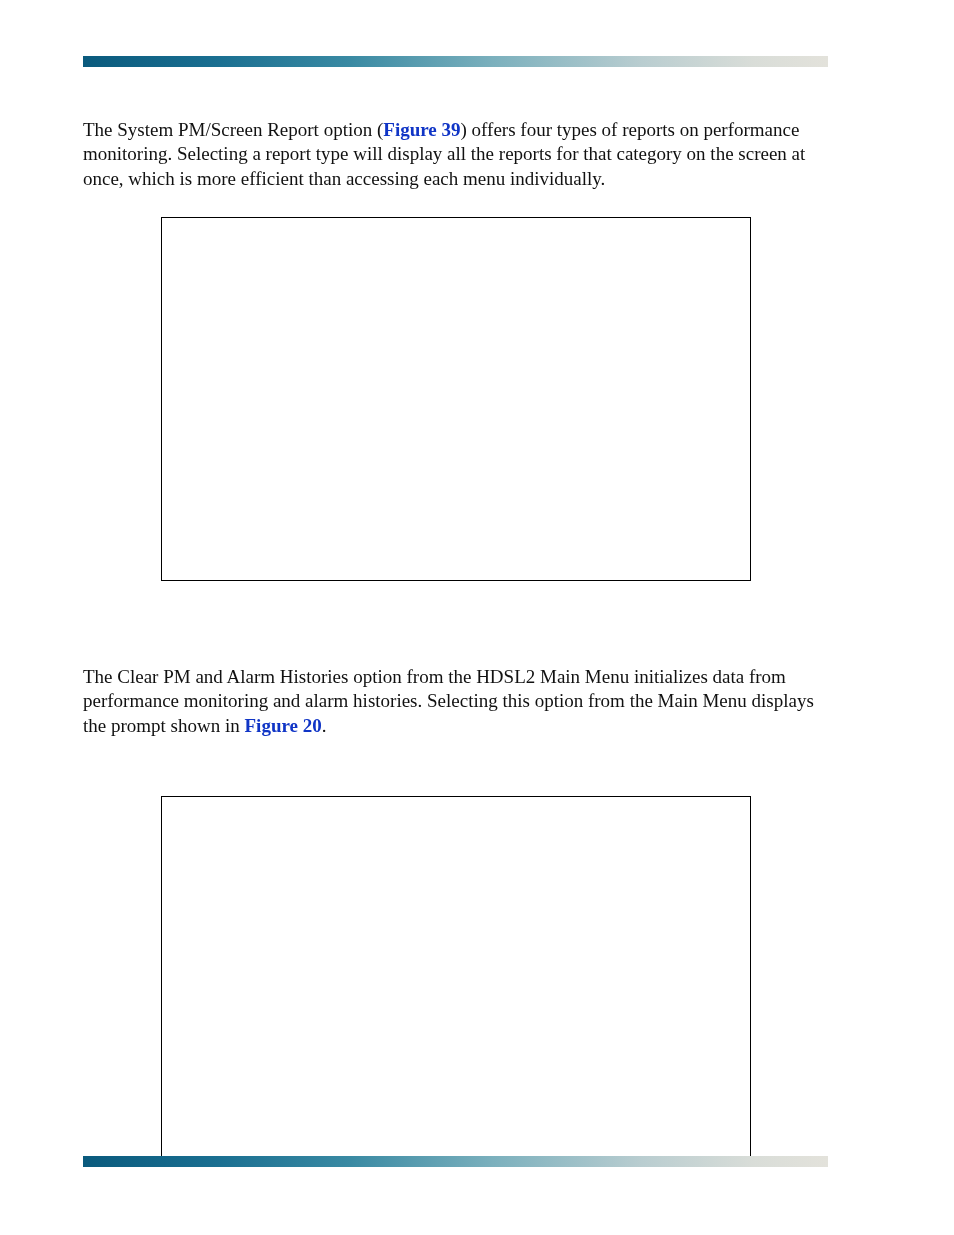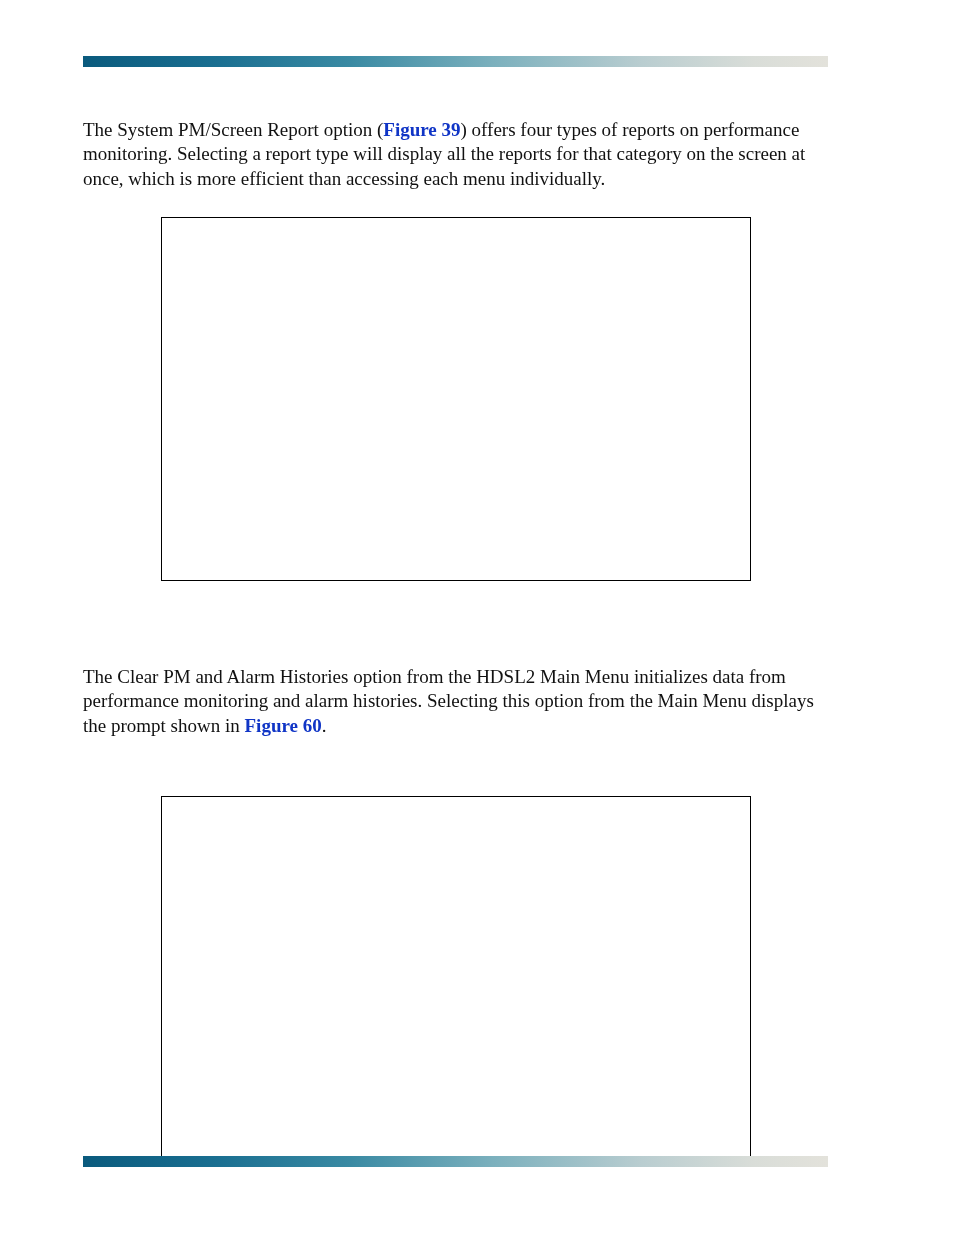--- a/index.html
+++ b/index.html
@@ -74,21 +74,21 @@
 
     <p class="para">
       <span>The System PM/Screen Report option (</span><a class="figure-link" href="#">Figure 39</a><span>) offers four types of reports on performance monitoring. Selecting a report type will display all the reports for that category on the screen at once, which is more efficient than accessing each menu individually.</span>
     </p>
 
     <div class="figure-box"></div>
 
     <div class="gap-after-figure"></div>
 
     <p class="para">
-      <span>The Clear PM and Alarm Histories option from the HDSL2 Main Menu initializes data from performance monitoring and alarm histories. Selecting this option from the Main Menu displays the prompt shown in </span><a class="figure-link" href="#">Figure 60</a><span>.</span>
+      <span>The Clear PM and Alarm Histories option from the HDSL2 Main Menu initializes data from performance monitoring and alarm histories. Selecting this option from the Main Menu displays the prompt shown in </span><a class="figure-link" href="#">Figure 20</a><span>.</span>
     </p>
 
     <div class="gap-before-figure2"></div>
 
     <div class="figure-box"></div>
 
   </div>
 
   <div class="gradient-bar bottom-bar"></div>
 

